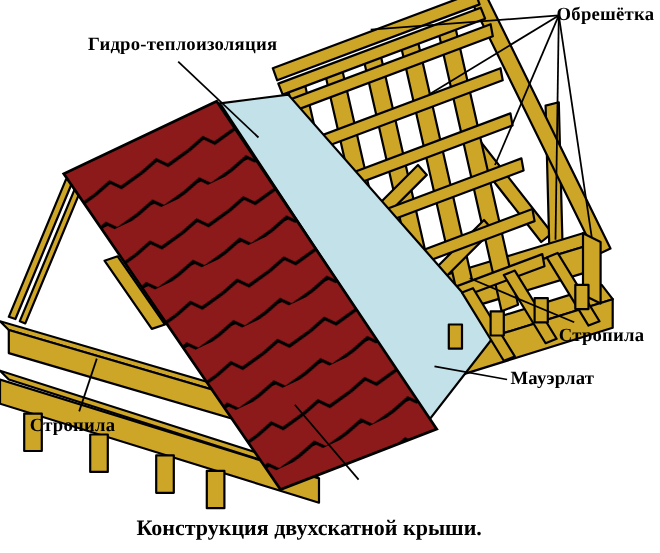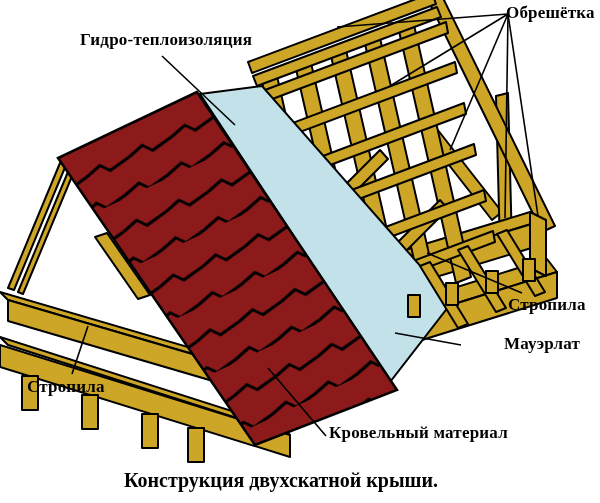--- a/index.html
+++ b/index.html
@@ -97,17 +97,16 @@
       <line x1="522" y1="293" x2="427" y2="253"></line>
       <line x1="461" y1="345" x2="395" y2="333"></line>
       <line x1="72" y1="374" x2="88" y2="326"></line>
       <line x1="326" y1="436" x2="268" y2="368"></line>
     </g>
   </svg>
 
   <div class="label" style="left:506px;top:3px;">Обрешётка</div>
   <div class="label" style="left:508px;top:295px;">Стропила</div>
   <div class="label" style="left:80px;top:30px;">Гидро-теплоизоляция</div>
-  <div class="label" style="left:464px;top:334px;margin-left:40px;">Мауэрлат</div>
+  <div class="label" style="left:464px;top:334px;">Мауэрлат</div>
   <div class="label" style="left:27px;top:377px;">Стропила</div>
-  <div class="label" style="left:329px;top:423px;">Кровельный материал</div>
   <div class="caption" style="left:124px;top:469px;">Конструкция двухскатной  крыши.</div>
 </div>
 
 </body></html>

